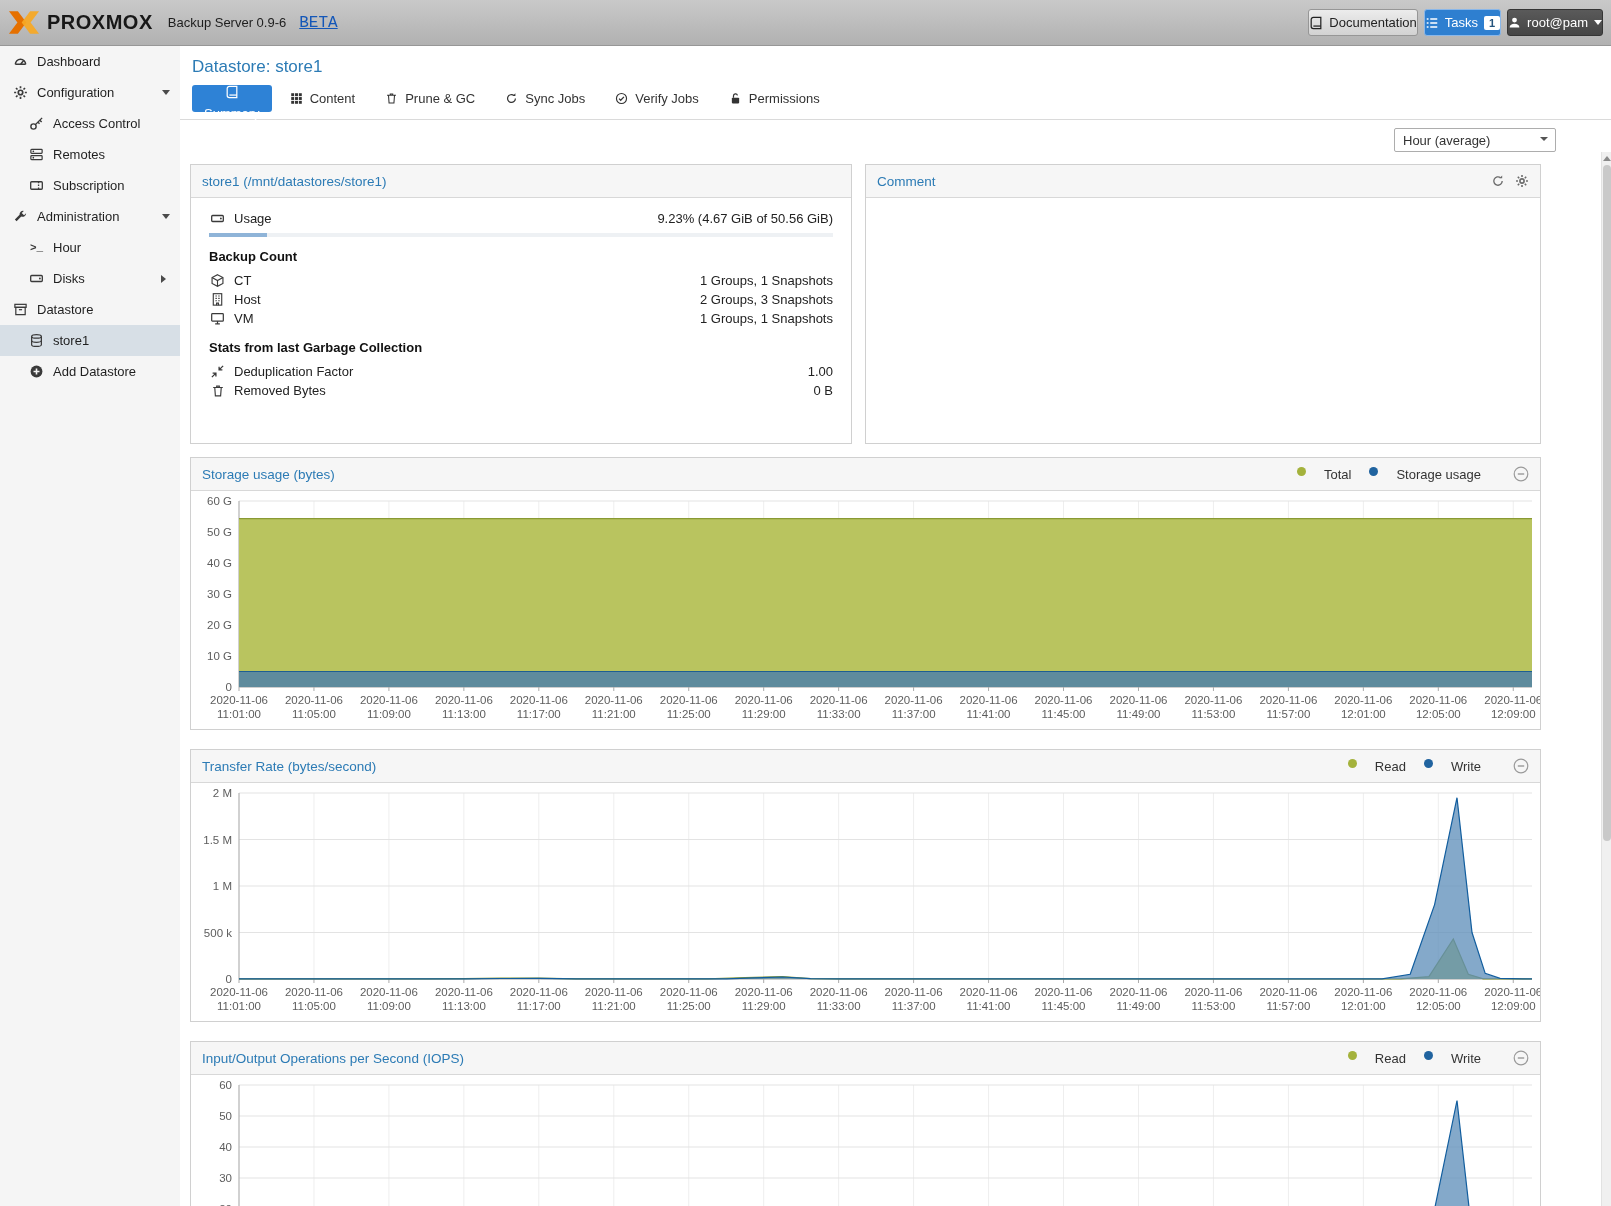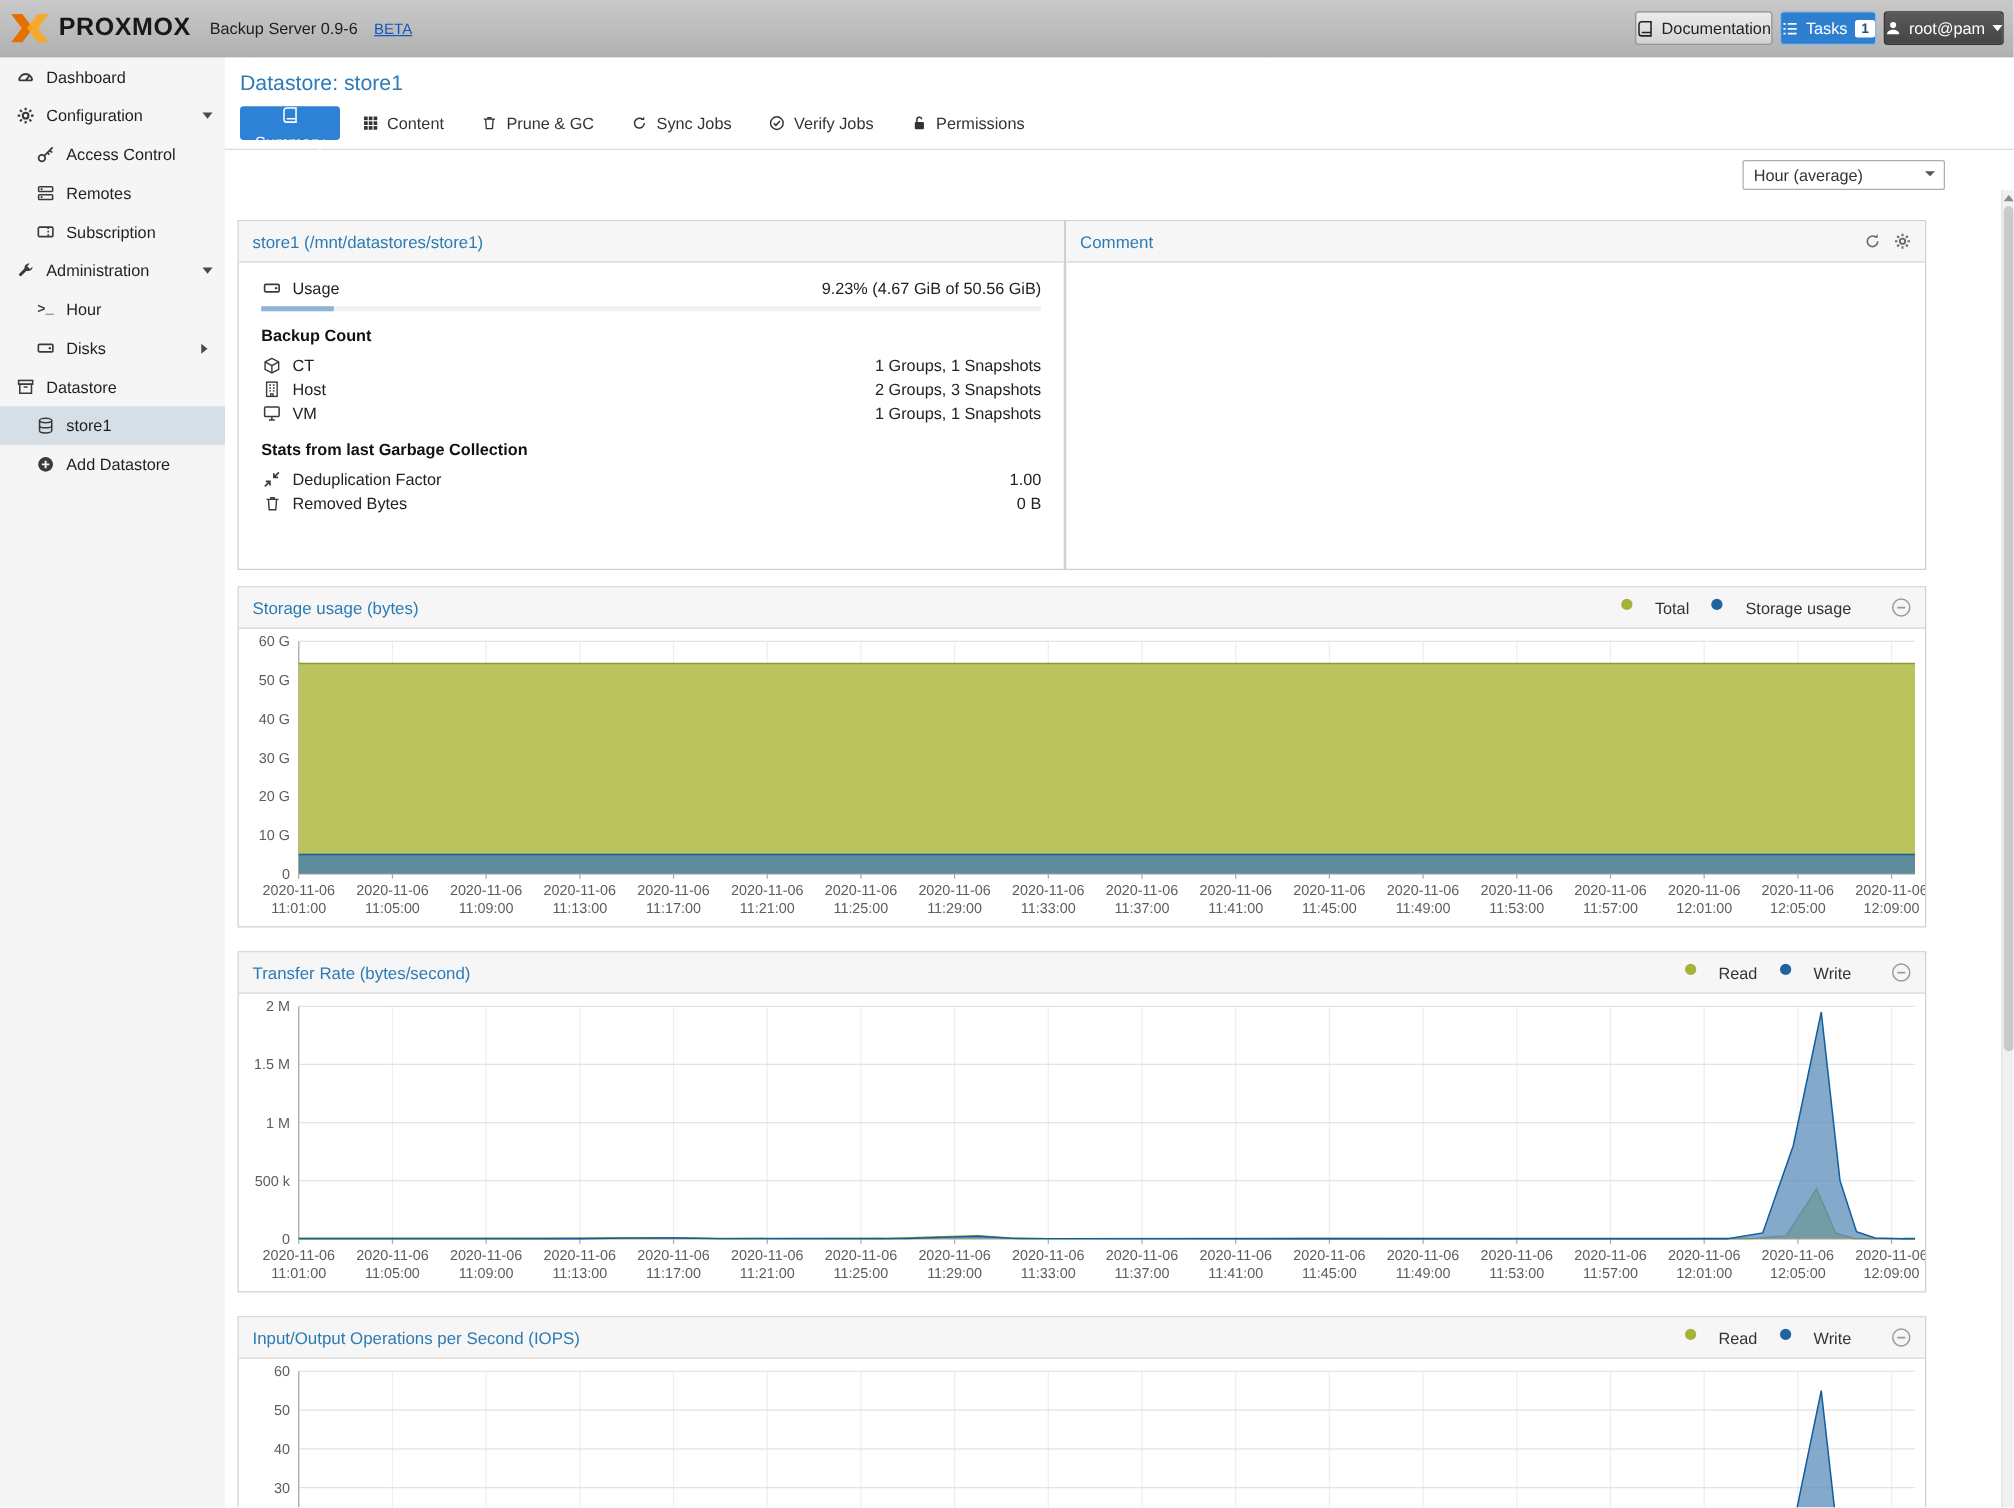--- a/index.html
+++ b/index.html
@@ -5,21 +5,21 @@
   * { box-sizing: border-box; margin:0; padding:0; }
   html,body { width:1611px; height:1206px; overflow:hidden; }
   body { font-family:"Liberation Sans", sans-serif; font-size:13px; background:#fff; color:#222; }
 
   
   .topbar { height:46px; background:linear-gradient(#c9c9c9,#b1b1b1); border-bottom:1px solid #979797;
             display:flex; align-items:center; padding:0 8px; }
   .brand { display:flex; align-items:center; gap:7px; }
   .brand-text { font-size:20px; font-weight:bold; color:#181818; letter-spacing:.5px; }
   .product { margin-left:8px; color:#1d1d1d; }
-  .beta { margin-left:6px; color:#1457b8; text-decoration:underline; font-size:12px; cursor:pointer; }
+  .beta { margin-left:6px; color:#1457b8; text-decoration:underline; font-size:16px; cursor:pointer;font-family:Liberation Mono, monospace; }
   .topbar-right { margin-left:auto; display:flex; align-items:center; gap:6px; }
   .tbtn { height:27px; display:flex; align-items:center; gap:6px; padding:0 0; border-radius:3px;
           font-size:13px; cursor:pointer; }
   .tbtn.light { background:linear-gradient(#ececec,#d2d2d2); border:1px solid #969696; color:#222; }
   .tbtn.blue { background:#2e7fd0; border:1px solid #8ab7e9; color:#fff; }
   .tbtn.dark { background:linear-gradient(#5a5a5a,#454545); border:1px solid #353535; color:#fff; }
   .badge { background:#fff; color:#24537c; font-size:11px; font-weight:bold; border-radius:2px; padding:1px 5px; }
   .tri-down { width:0; height:0; border:4px solid transparent; border-top:5px solid currentColor; margin-top:4px; }
   .tri-right { width:0; height:0; border:4px solid transparent; border-left:5px solid #4a4a4a; margin-left:3px; }
   .tri-down.gray { border-top-color:#4a4a4a; }
@@ -47,21 +47,21 @@
   .combo { width:162px; height:24px; border:1px solid #adadad; border-radius:2px; background:#fff; display:flex;
            align-items:center; padding-left:8px; color:#333; cursor:pointer;margin-left:40px; }
   .combo-trigger { margin-left:auto; width:22px; height:100%; display:flex; align-items:center; justify-content:center; }
   .combo-trigger .tri-down { border-top-color:#555; margin-top:2px; border-width:4px; }
 
   
   .content { width:1351px; margin-left:10px; }
   .panel { border:1px solid #d0d0d0; background:#fff; }
   .panel-hd { height:33px; background:#f6f6f6; border-bottom:1px solid #d8d8d8; display:flex; align-items:center; padding:0 11px; }
   .panel-title { color:#2c7bb5; font-size:13.5px; }
-  .row2 { display:flex; margin-bottom:13px;margin-top:12px; }
+  .row2 { display:flex; gap:13px; margin-bottom:13px; }
   .row2 .panel { height:280px; }
   .store-panel { width:662px; }
   .comment-panel { flex:1; }
   .panel-bd { padding:11px 18px; }
   .info-row { display:flex; align-items:center; height:19px; }
   .info-row .icon { width:17px; height:16px; margin-right:8px; display:inline-flex; align-items:center; justify-content:center; }
   .info-row .val { margin-left:auto; }
   .sec-hd { font-weight:bold; margin:12px 0 7px; color:#111; }
   .usage-bar { height:4px; background:#eef1f4; margin:5px 0 1px; }
   .usage-fill { height:100%; background:#8fb4d8; }

